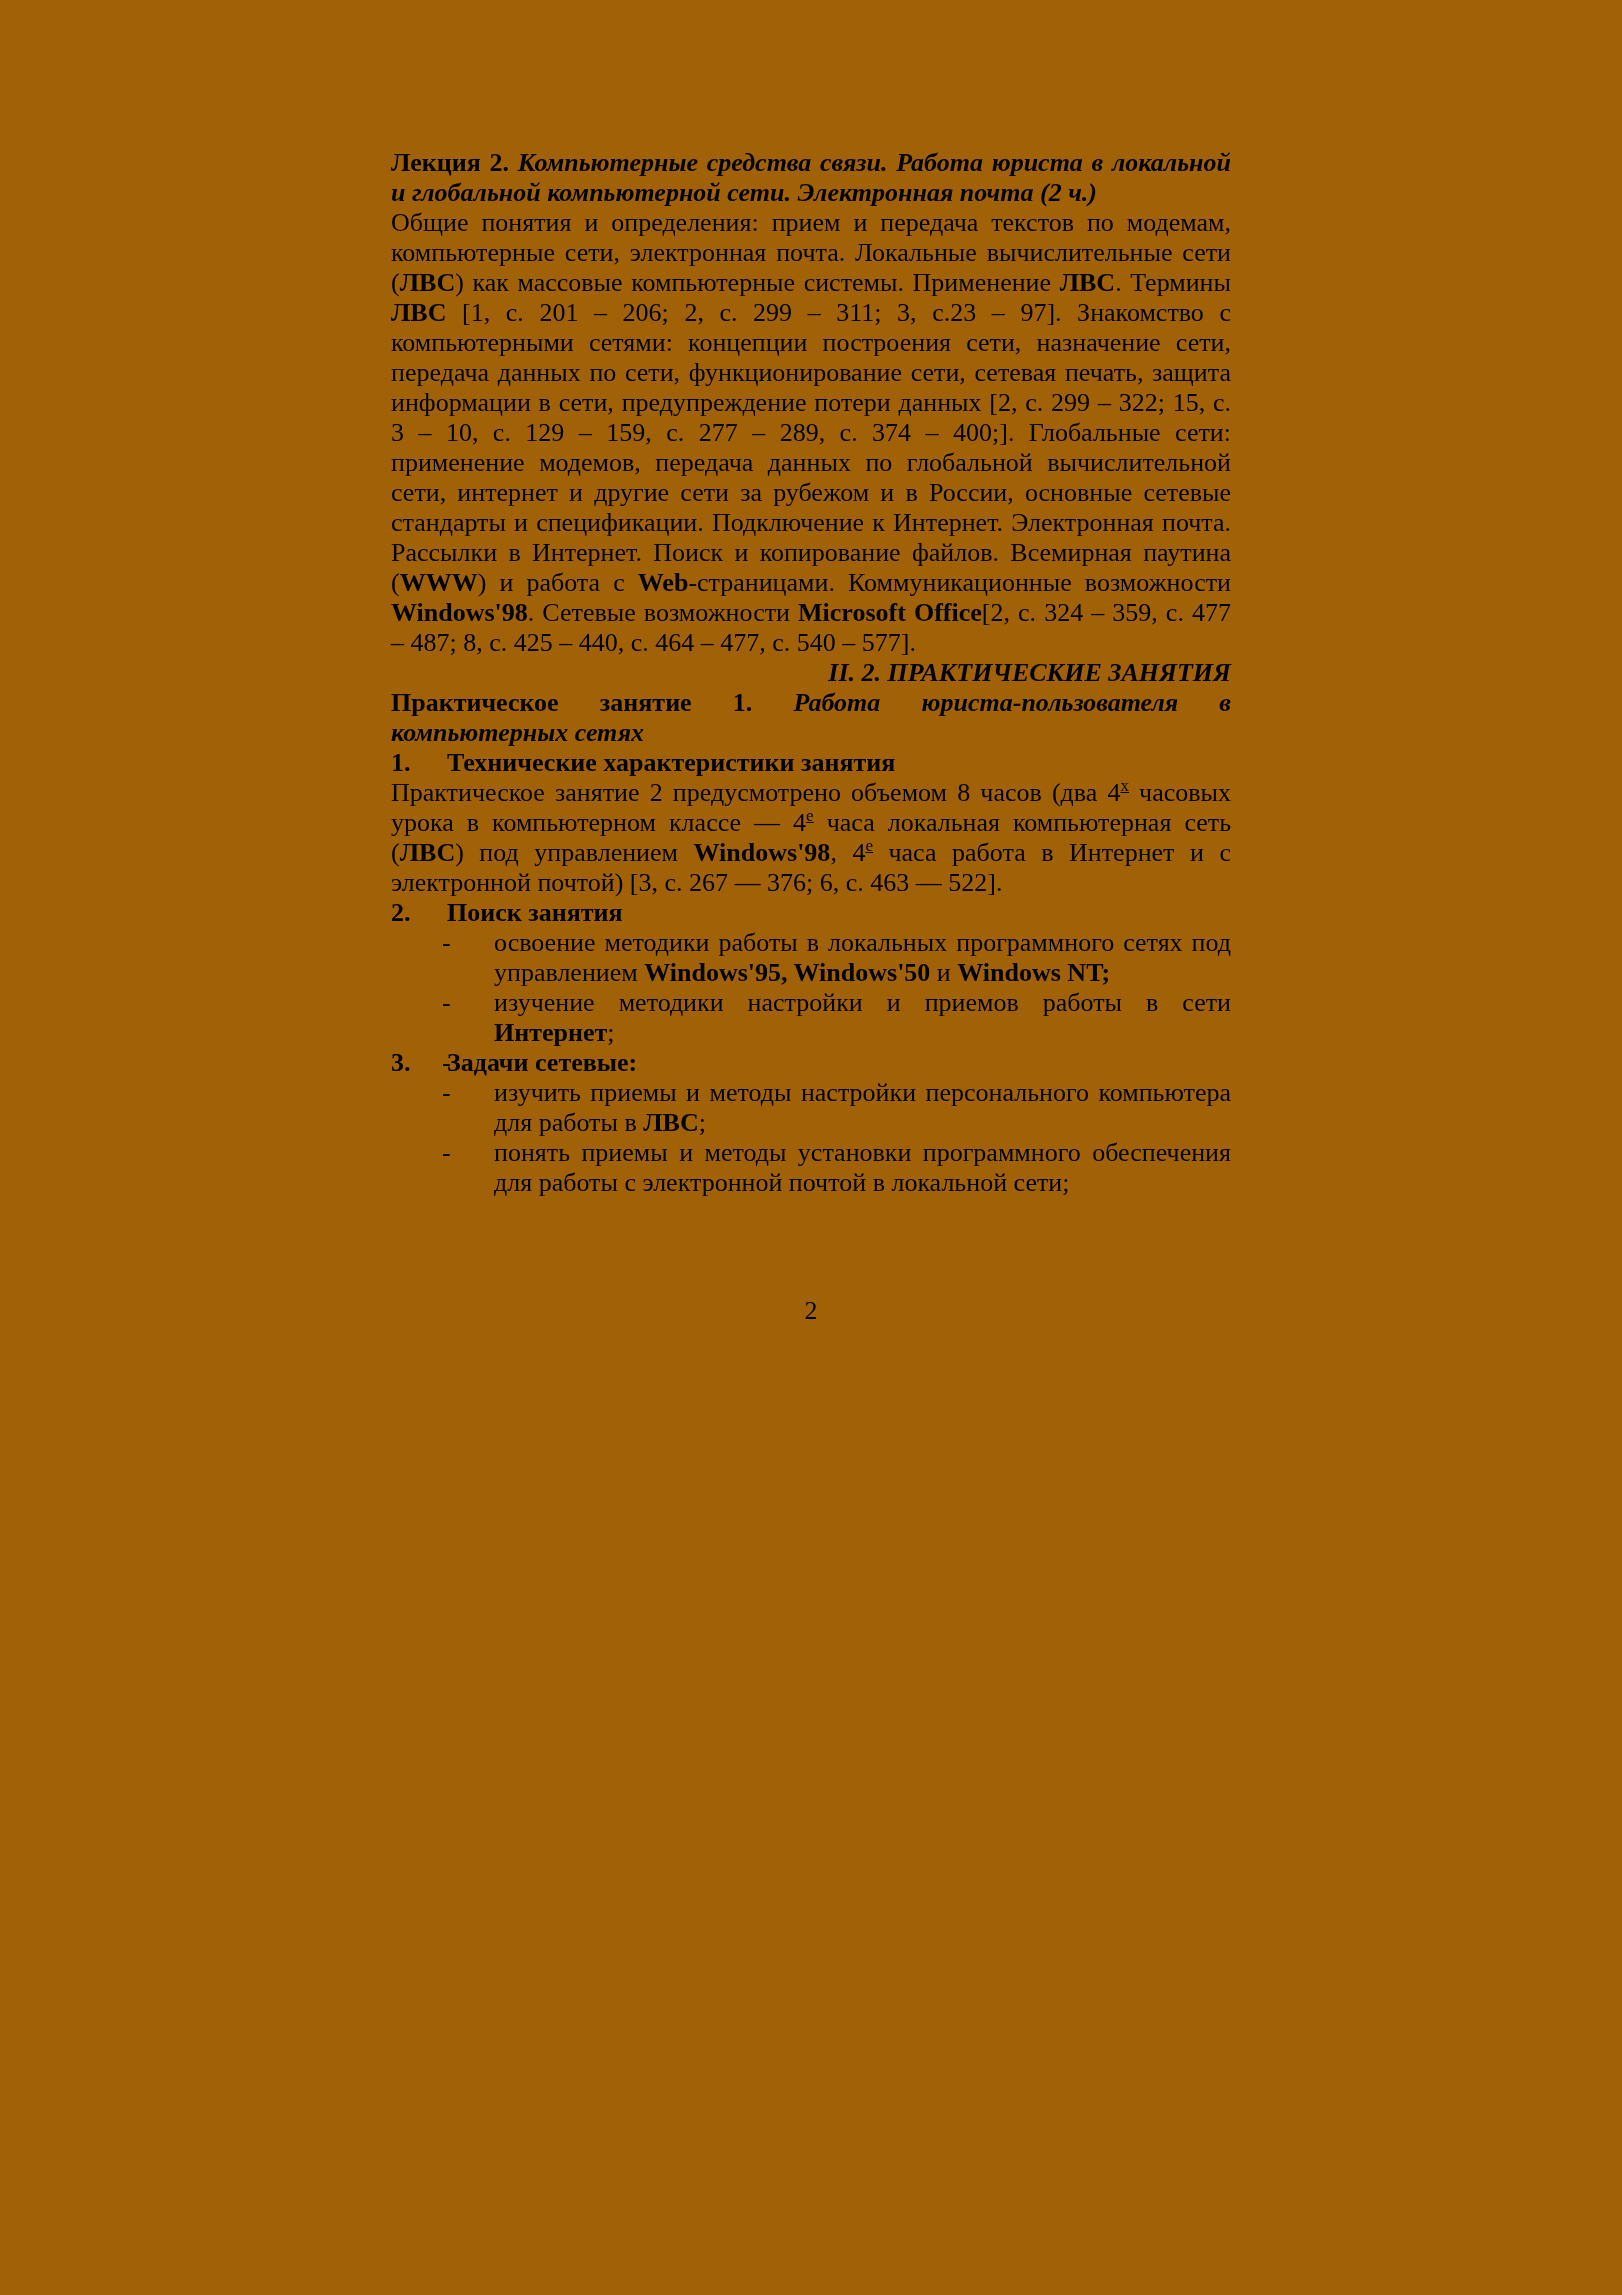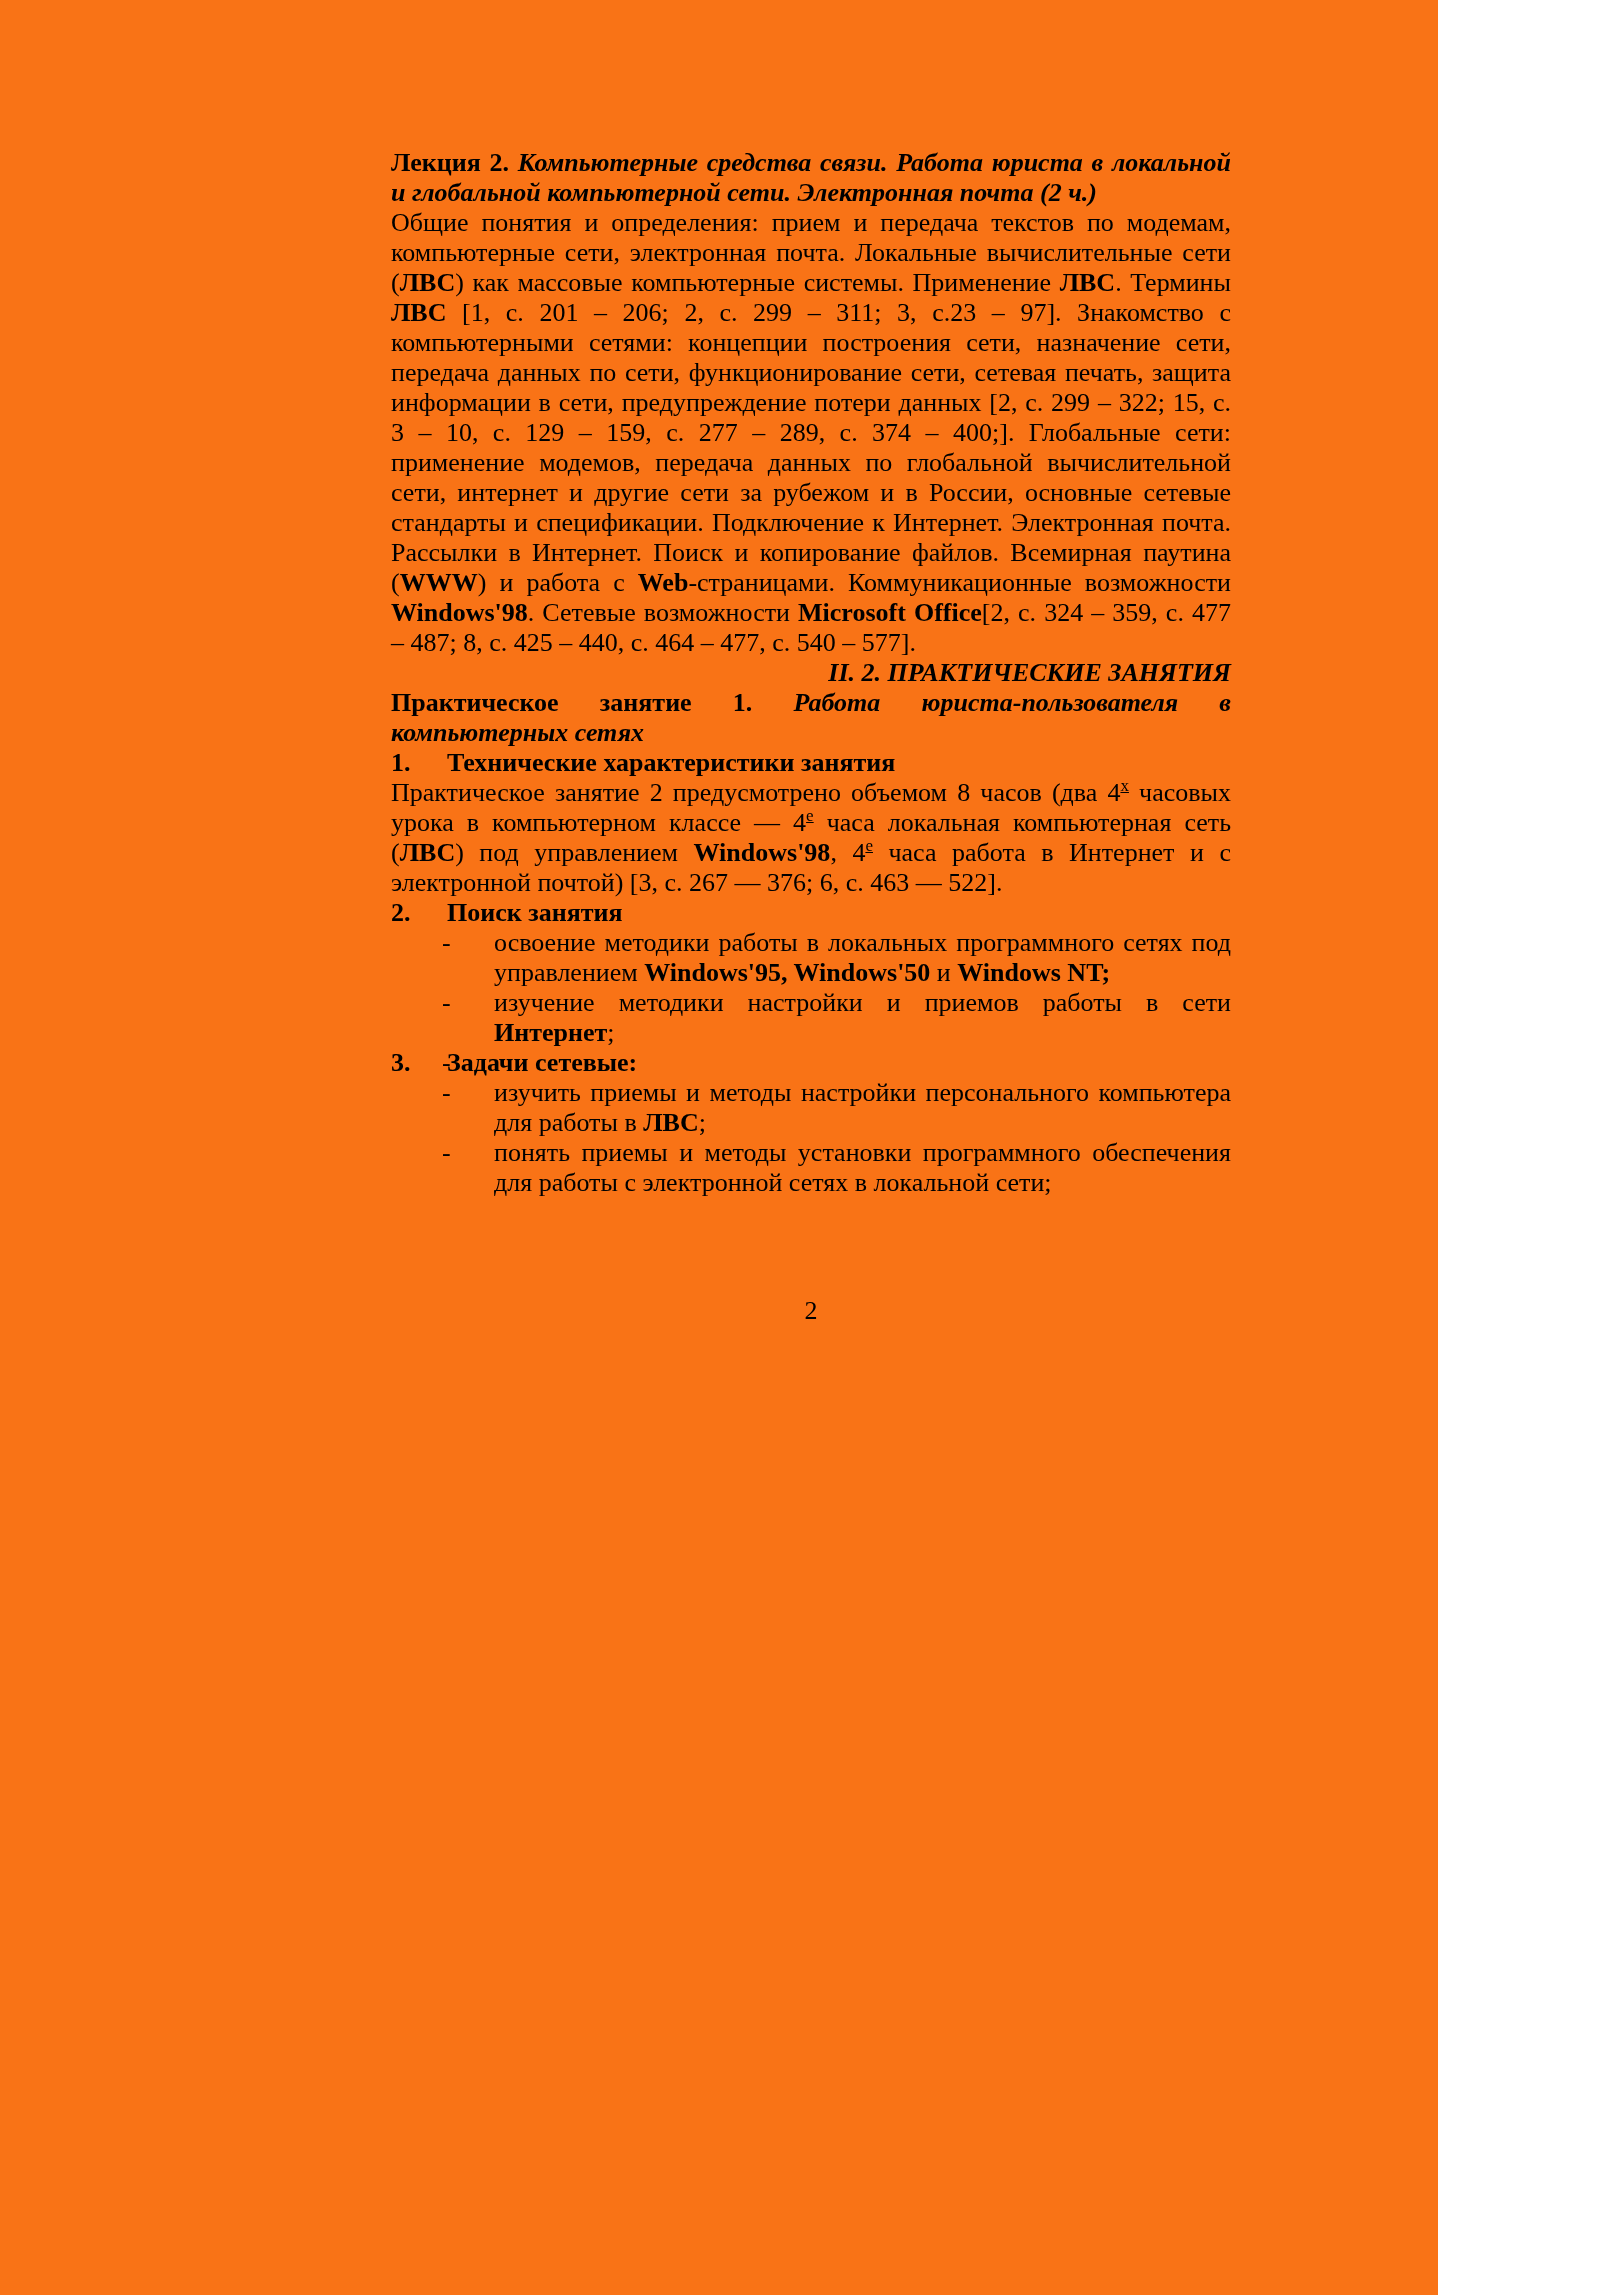--- a/index.html
+++ b/index.html
@@ -1,21 +1,21 @@
 <!DOCTYPE html>
 <html style="font-size:10.5px"><head>
 <meta charset="utf-8">
 <style>
   * { margin: 0; padding: 0; box-sizing: border-box; }
   html, body { background: #ffffff; }
   .page {
     position: relative;
-    width: 1438px;
+    width: 1622px;
     height: 2295px;
-    background: #f97316;
+    background: #a16207;
     color: #000000;
     font-family: "Liberation Serif", "DejaVu Serif", serif;
     overflow: hidden;
   }
   .margins {
     position: absolute;
     left: 391px;
     top: 148px;
     width: 840px;
   }
@@ -53,18 +53,18 @@
         <div class="para center-heading"><span class="b i">II. 2. ПРАКТИЧЕСКИЕ ЗАНЯТИЯ</span></div>
         <div class="para subject-heading"><span class="b">Практическое занятие 1. </span><span class="b i">Работа юриста-пользователя в компьютерных сетях</span></div>
         <div class="para num-item"><span class="b marker">1.</span><span class="b">Технические характеристики занятия</span></div>
         <div class="para body"><span class="">Практическое занятие 2 предусмотрено объемом 8 часов (два 4</span><span class="sup u">х</span><span class=""> часовых урока в компьютерном классе — 4</span><span class="sup u">е</span><span class=""> часа локальная компьютерная сеть (</span><span class="b">ЛВС</span><span class="">) под управлением </span><span class="b">Windows'98</span><span class="">, 4</span><span class="sup u">е</span><span class=""> часа работа в Интернет и с электронной почтой) [3, с. 267 — 376; 6, с. 463 — 522].</span></div>
         <div class="para num-item"><span class="b marker">2.</span><span class="b">Поиск занятия</span></div>
         <div class="para dash-item"><span class="marker">-</span><span class="">освоение методики работы в локальных программного сетях под управлением </span><span class="b">Windows'95, Windows'50</span><span class=""> и </span><span class="b">Windows NT;</span></div>
         <div class="para dash-item"><span class="marker">-</span><span class="">изучение методики настройки и приемов работы в сети </span><span class="b">Интернет</span><span class="">;</span></div>
         <div class="para dash-item"><span class="marker">-</span></div>
         <div class="para num-item"><span class="b marker">3.</span><span class="b">Задачи сетевые:</span></div>
         <div class="para dash-item"><span class="marker">-</span><span class="">изучить приемы и методы настройки персонального компьютера для работы в </span><span class="b">ЛВС</span><span class="">;</span></div>
-        <div class="para dash-item"><span class="marker">-</span><span class="">понять приемы и методы установки программного обеспечения для работы с электронной сетях в локальной сети;</span></div>
+        <div class="para dash-item"><span class="marker">-</span><span class="">понять приемы и методы установки программного обеспечения для работы с электронной почтой в локальной сети;</span></div>
       </div>
     <div class="page-number">2</div>
   </div>
 </div>
 
 
 </body></html>

